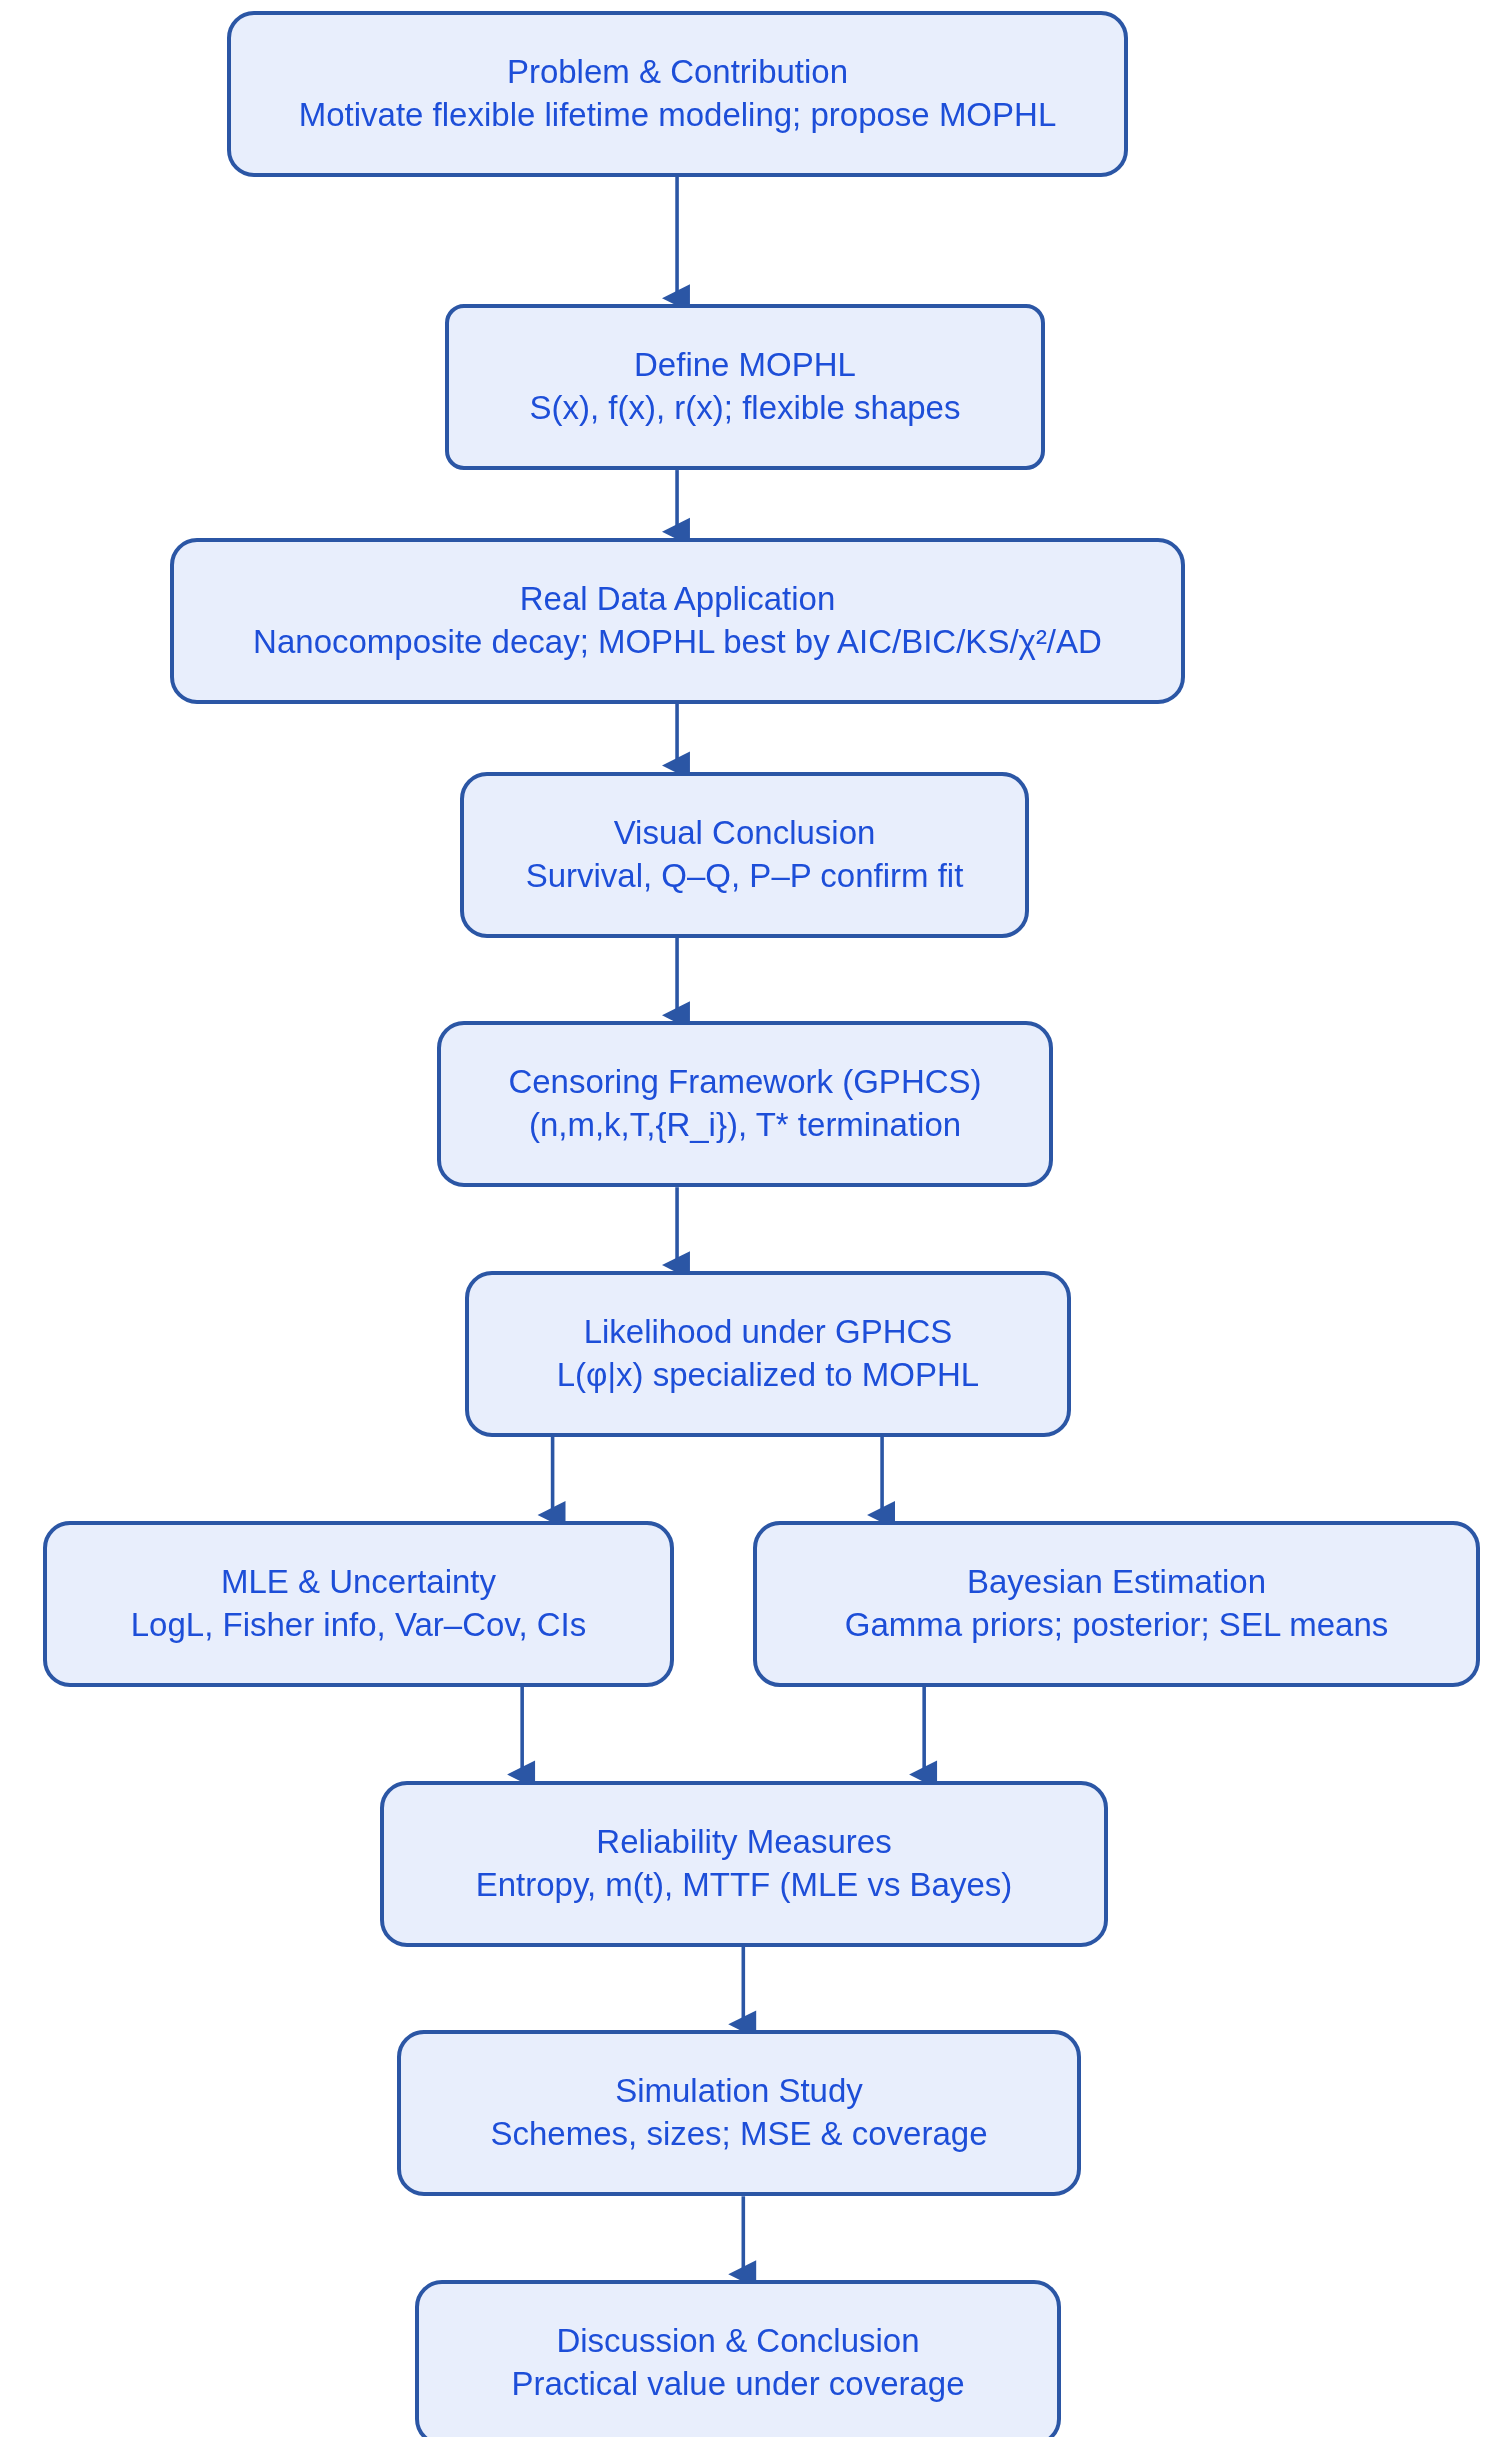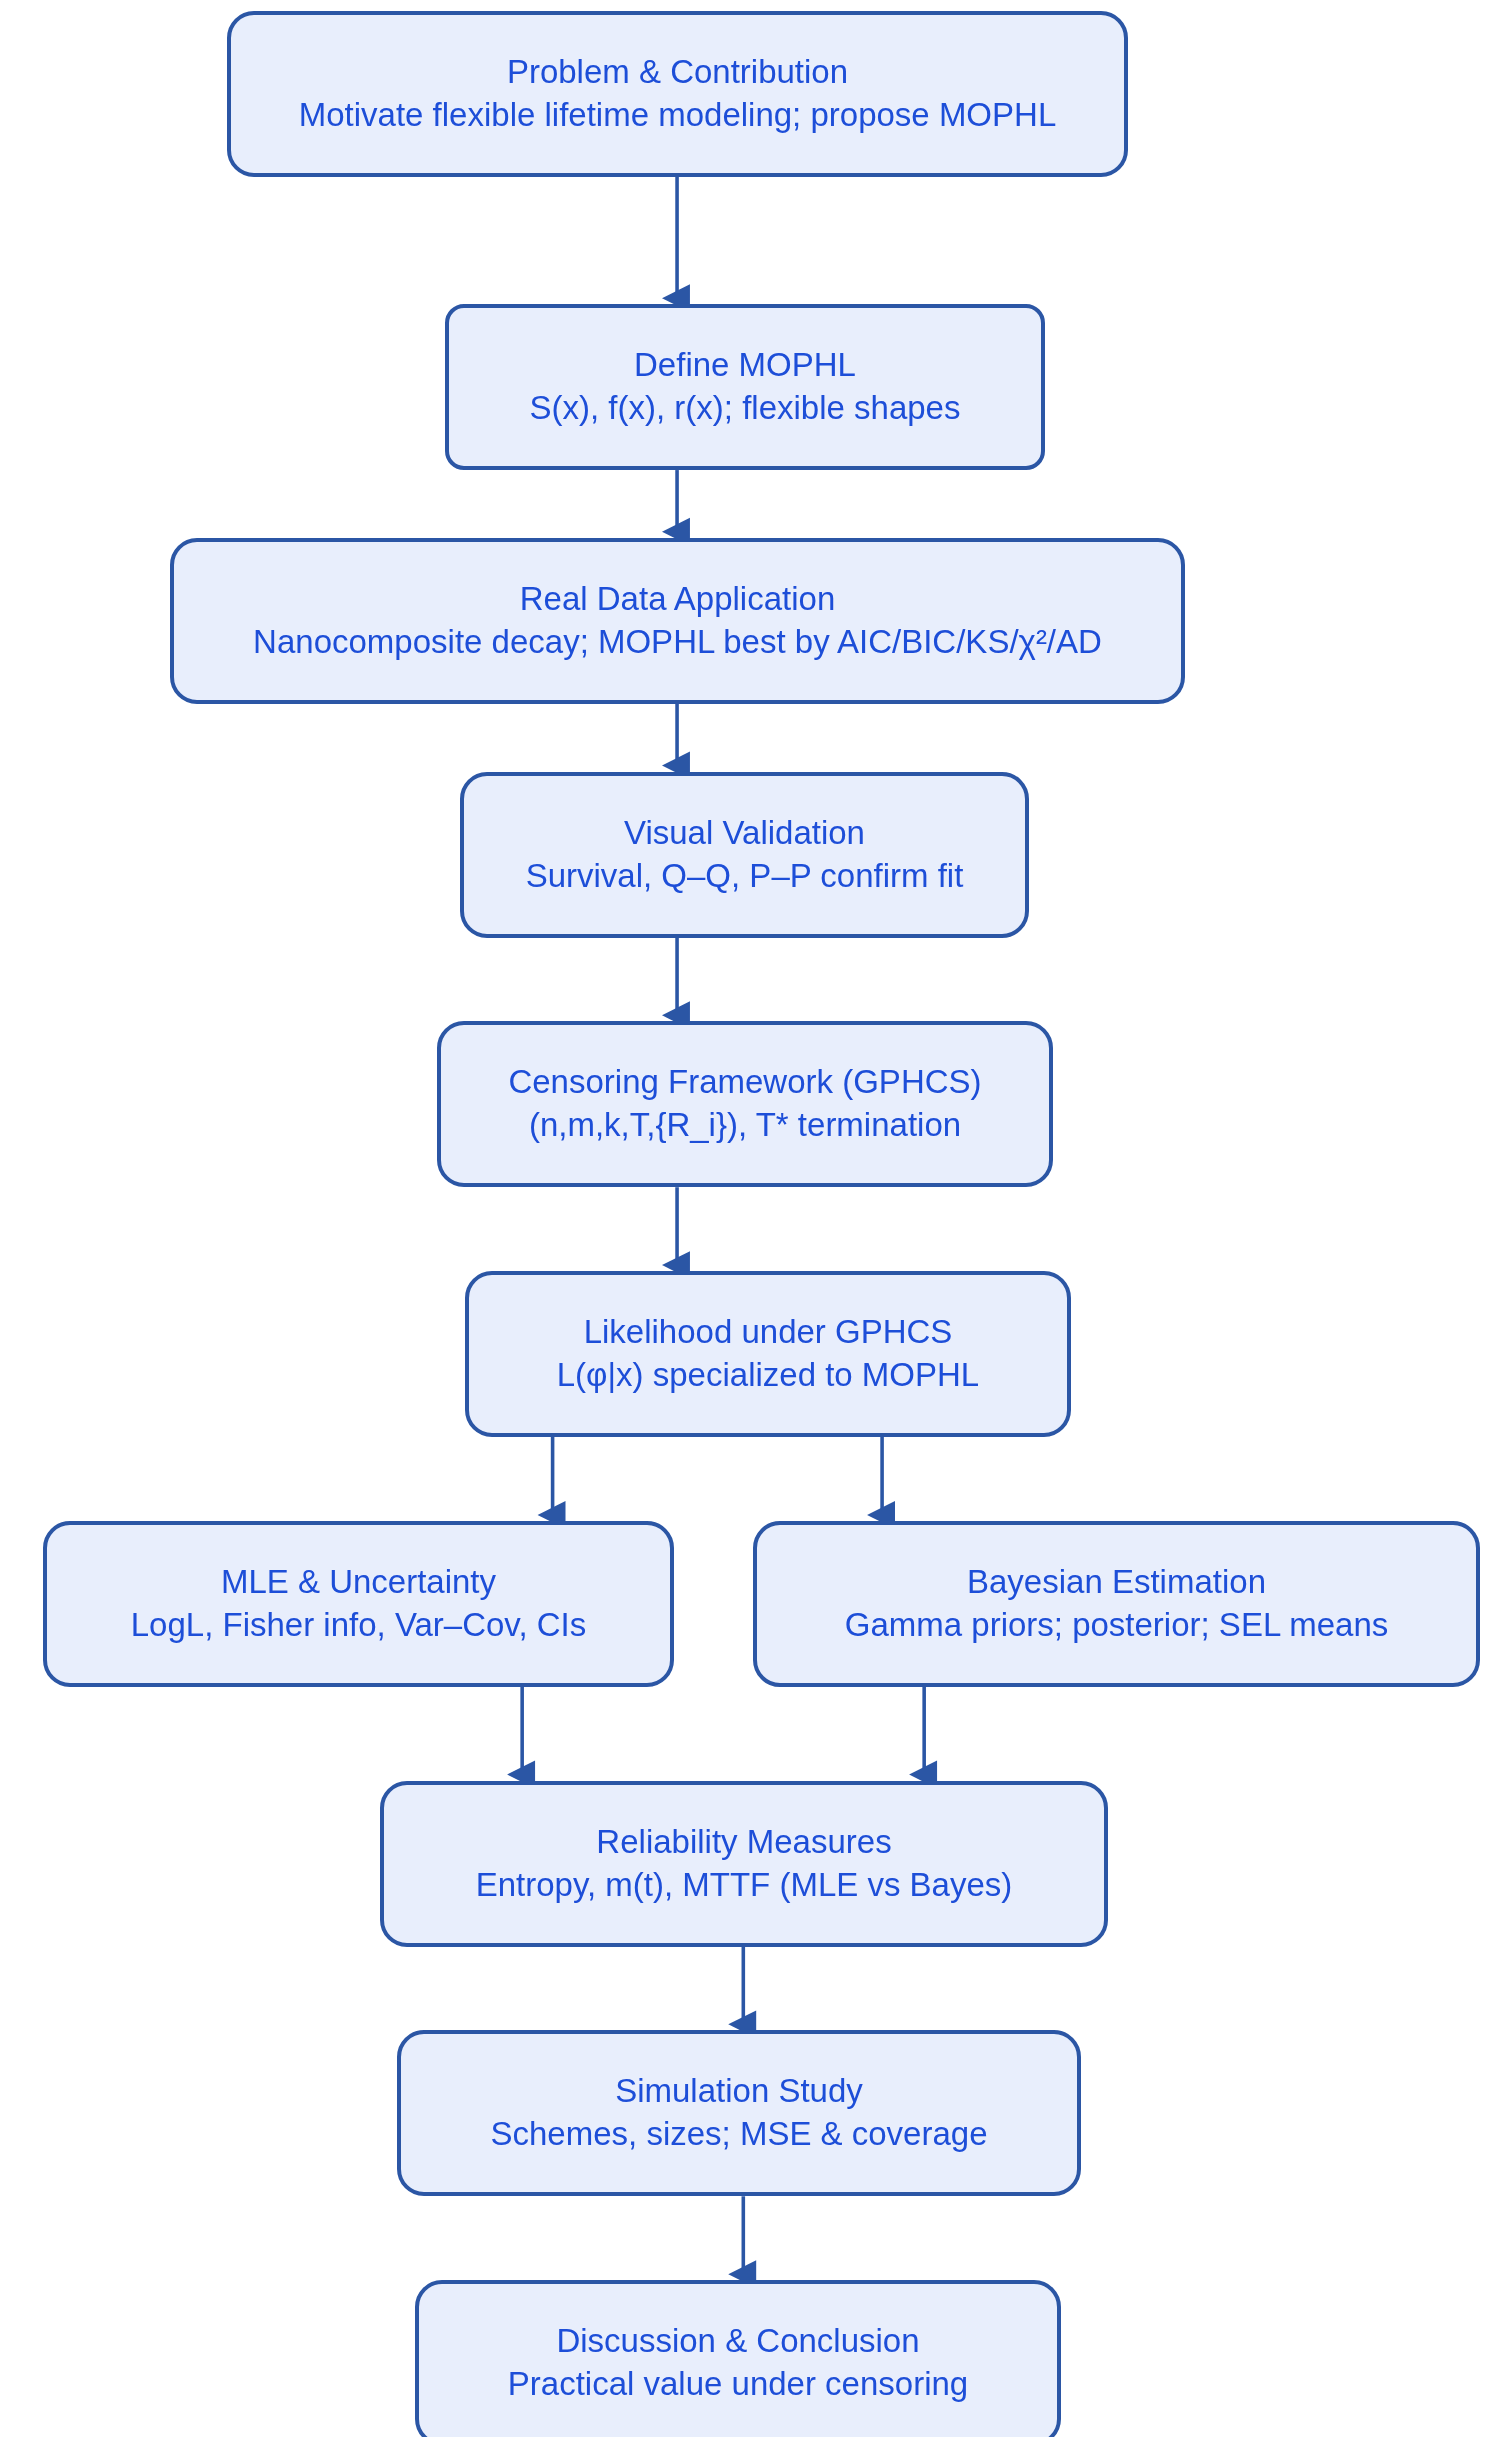--- a/index.html
+++ b/index.html
@@ -83,21 +83,21 @@
     <span class="line1">Define MOPHL</span>
     <span class="line2">S(x), f(x), r(x); flexible shapes</span>
   </div>
 
   <div class="node" style="left:170px; top:538px; width:1015px; height:166px;">
     <span class="line1">Real Data Application</span>
     <span class="line2">Nanocomposite decay; MOPHL best by AIC/BIC/KS/χ²/AD</span>
   </div>
 
   <div class="node" style="left:460px; top:772px; width:569px; height:166px;">
-    <span class="line1">Visual Validation</span>
+    <span class="line1">Visual Conclusion</span>
     <span class="line2">Survival, Q–Q, P–P confirm fit</span>
   </div>
 
   <div class="node" style="left:437px; top:1021px; width:616px; height:166px;">
     <span class="line1">Censoring Framework (GPHCS)</span>
     <span class="line2">(n,m,k,T,{R_i}), T* termination</span>
   </div>
 
   <div class="node" style="left:465px; top:1271px; width:606px; height:166px;">
     <span class="line1">Likelihood under GPHCS</span>
@@ -119,17 +119,17 @@
     <span class="line2">Entropy, m(t), MTTF (MLE vs Bayes)</span>
   </div>
 
   <div class="node" style="left:397px; top:2030px; width:684px; height:166px;">
     <span class="line1">Simulation Study</span>
     <span class="line2">Schemes, sizes; MSE &amp; coverage</span>
   </div>
 
   <div class="node" style="left:415px; top:2280px; width:646px; height:166px;">
     <span class="line1">Discussion &amp; Conclusion</span>
-    <span class="line2">Practical value under censoring</span>
+    <span class="line2">Practical value under coverage</span>
   </div>
 
 </div>
 
 
 </body></html>

